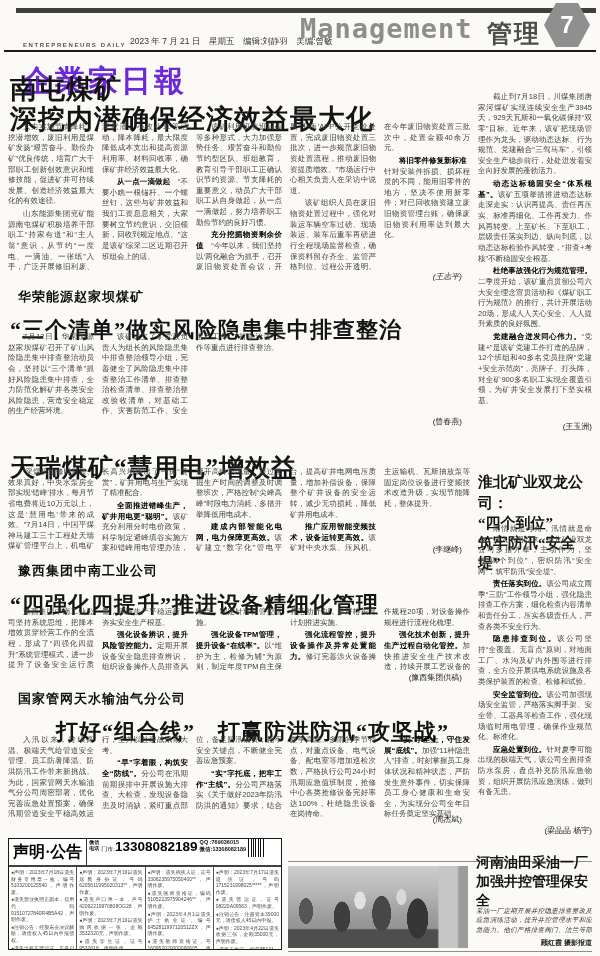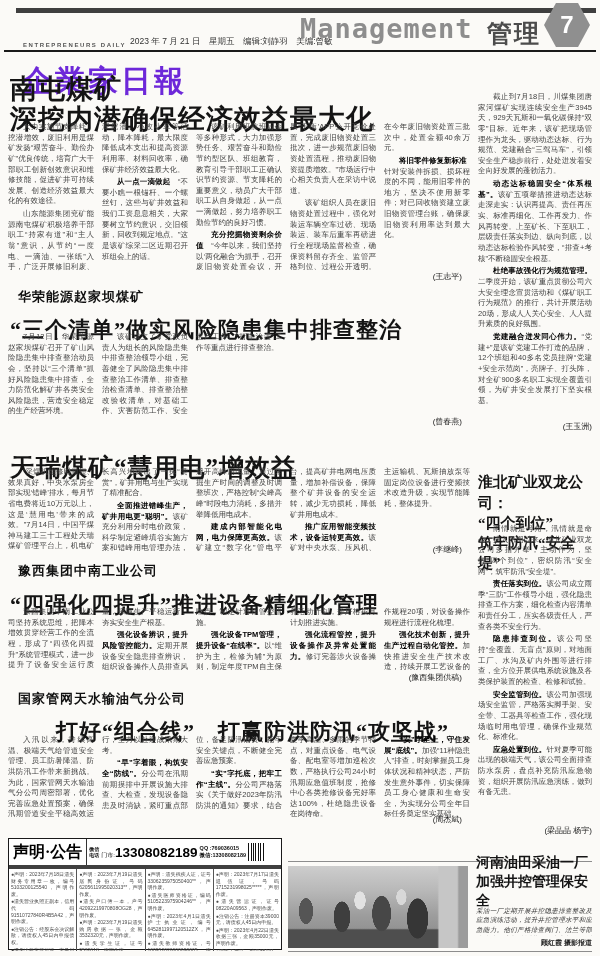--- a/index.html
+++ b/index.html
@@ -26,21 +26,21 @@
       white-space:pre-line;line-height:1.12;letter-spacing:1px;}
   .kicker{font-weight:bold;color:#111;font-size:13px;letter-spacing:1px;}
   .body-text{font-size:7.5px;line-height:1.42;text-align:justify;color:#424242;overflow:hidden;}
   .body-text p{margin:0 0 2px;text-indent:2em;}
   .body-text b{color:#000;margin-top:36px;}
   .cols5{column-count:5;column-gap:8px;column-fill:auto;}
   .byline{font-size:8px;color:#222;text-align:right;}
   
   #a1-h{left:10px;top:56px;font-size:27px;width:420px;}
   #a1-b{left:8px;top:122px;width:462px;height:160px;}
-  #a1-by{left:337px;top:271px;width:125px;}
+  #a1-by{left:337px;top:271px;width:125px;font-style:italic;}
   
   #a2-h{left:478px;top:57px;width:114px;font-size:12.5px;line-height:1.3;letter-spacing:0;}
   #a2-b{left:478px;top:92px;width:114px;height:326px;}
   #a2-by{left:478px;top:421px;width:114px;}
   
   #a3-k{left:18px;top:288px;}
   #a3-h{left:10px;top:300px;font-size:22px;width:456px;}
   #a3-b{left:8px;top:332px;width:462px;height:96px;}
   #a3-by{left:337px;top:416px;width:125px;}
   
@@ -57,21 +57,21 @@
   #a6-b{left:8px;top:607px;width:462px;height:74px;}
   #a6-by{left:330px;top:672px;width:132px;}
   
   #a7-k{left:18px;top:690px;}
   #a7-h{left:10px;top:702px;font-size:22px;width:456px;margin-left:46px;}
   #a7-b{left:8px;top:735px;width:462px;height:86px;}
   #a7-by{left:337px;top:814px;width:125px;}
   
   #ads-box{left:8px;top:838px;width:274px;height:112px;border:1.5px solid #1a1a1a;background:#fff;
            box-sizing:border-box;}
-  #ads-head{display:flex;align-items:center;height:26px;border-bottom:4px solid #404040;overflow:hidden;}
+  #ads-head{display:flex;height:26px;border-bottom:2px solid #404040;overflow:hidden;}
   #ads-title{font-family:"Liberation Serif",serif;font-weight:bold;font-size:16px;color:#000;
              padding:0 4px;border-right:1px solid #333;height:100%;display:flex;align-items:center;}
   #ads-mini{font-size:5px;line-height:1.2;white-space:pre-line;padding:0 2px;color:#111;font-weight:bold;}
   #ads-phone{font-size:6px;color:#000;white-space:nowrap;}
   #ads-phone b{font-size:13.5px;letter-spacing:0;}
   #ads-contacts{font-size:5.5px;line-height:1.3;padding-left:2px;color:#111;font-weight:bold;white-space:nowrap;}
   #ads-barcode{width:16px;height:18px;margin-left:2px;
     background:repeating-linear-gradient(90deg,#111 0 1px,#fff 1px 2.5px);}
   #ads-cols{display:flex;height:82px;overflow:hidden;}
   #ads-cols > div{flex:1;border-right:1px solid #555;padding:2px 2px;font-size:5px;line-height:1.32;

